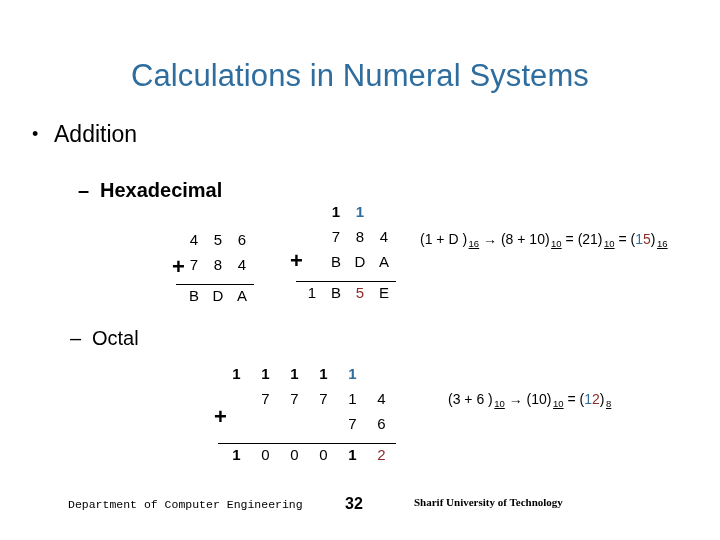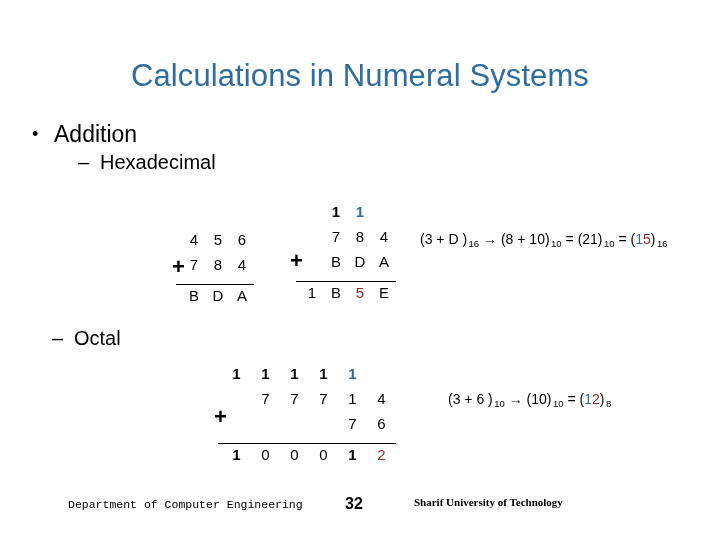--- a/index.html
+++ b/index.html
@@ -47,22 +47,22 @@
   .bullet-l2 {
     position: absolute;
     font-size: 20px;
     line-height: 1;
     white-space: nowrap;
   }
   .bullet-l2 .mark {
     display: inline-block;
     width: 22px;
   }
-  #sub-hex { left: 78px; top: 152px; }
-  #sub-oct { left: 52px; top: 328px; }
+  #sub-hex { left: 78px; top: 180px; font-weight: bold; }
+  #sub-oct { left: 70px; top: 328px; }
 
   
   .addblock {
     position: absolute;
     font-size: 15px;
     line-height: 1;
   }
   .addblock .row {
     display: flex;
     justify-content: flex-end;
@@ -111,20 +111,21 @@
   .annot {
     position: absolute;
     font-size: 14px;
     line-height: 1;
     white-space: nowrap;
   }
   .annot sub {
     font-size: 9.5px;
     vertical-align: -0.35em;
     margin-left: 1.5px;
+    text-decoration: underline;
   }
   #annot-hex { left: 420px; top: 232px; }
   #annot-oct { left: 448px; top: 392px; }
 
   
   .footer-dept {
     position: absolute;
     left: 68px;
     top: 498px;
     font-size: 11.5px;
@@ -243,21 +244,21 @@
     <span class="cell bold">1</span>
     <span class="cell">0</span>
     <span class="cell">0</span>
     <span class="cell">0</span>
     <span class="cell bold">1</span>
     <span class="cell red">2</span>
   </div>
 </div>
 
 <div class="annot" id="annot-hex">
-  <span>(3 + D )</span><sub>16</sub>
+  <span>(1 + D )</span><sub>16</sub>
   <span>→</span>
   <span>(8 + 10)</span><sub>10</sub>
   <span>=</span>
   <span>(21)</span><sub>10</sub>
   <span>=</span>
   <span>(</span><span class="blue">1</span><span class="red">5</span><span>)</span><sub>16</sub>
 </div>
 
 <div class="annot" id="annot-oct">
   <span>(3 + 6 )</span><sub>10</sub>

